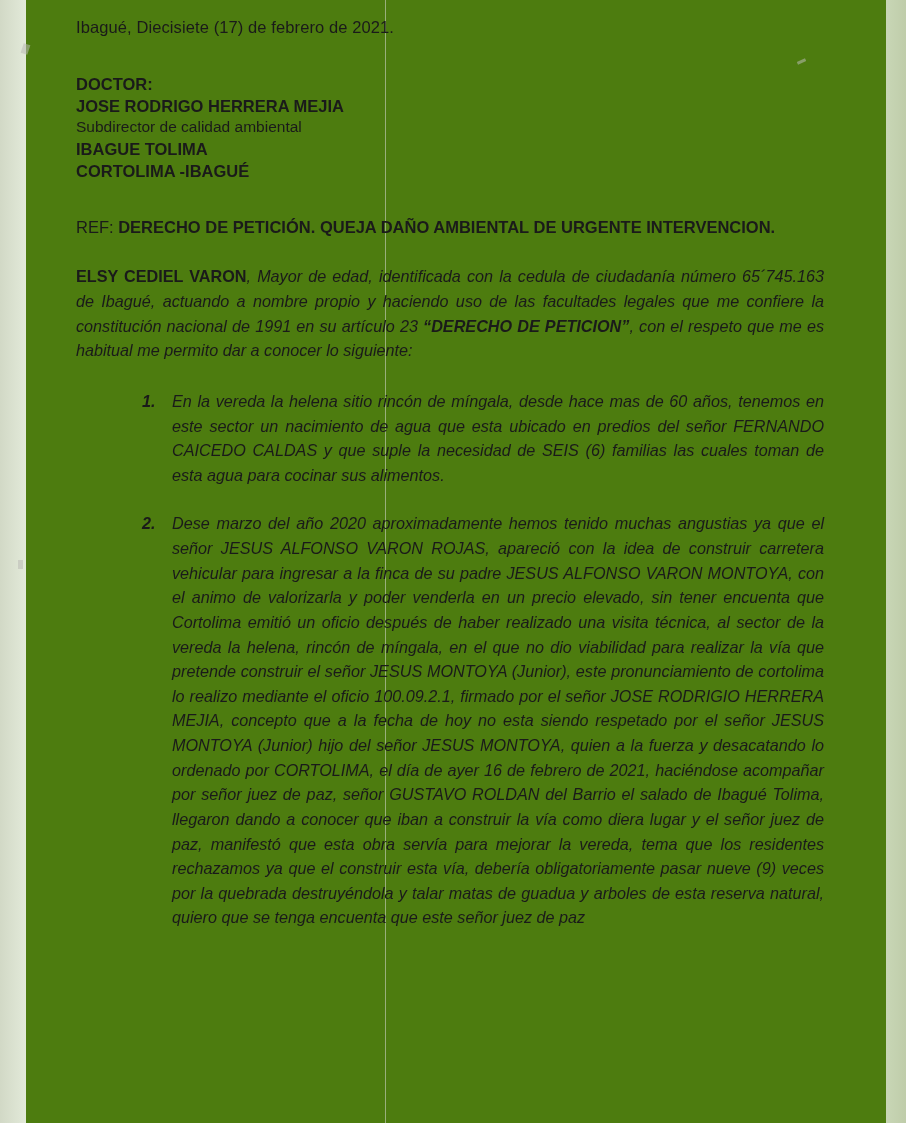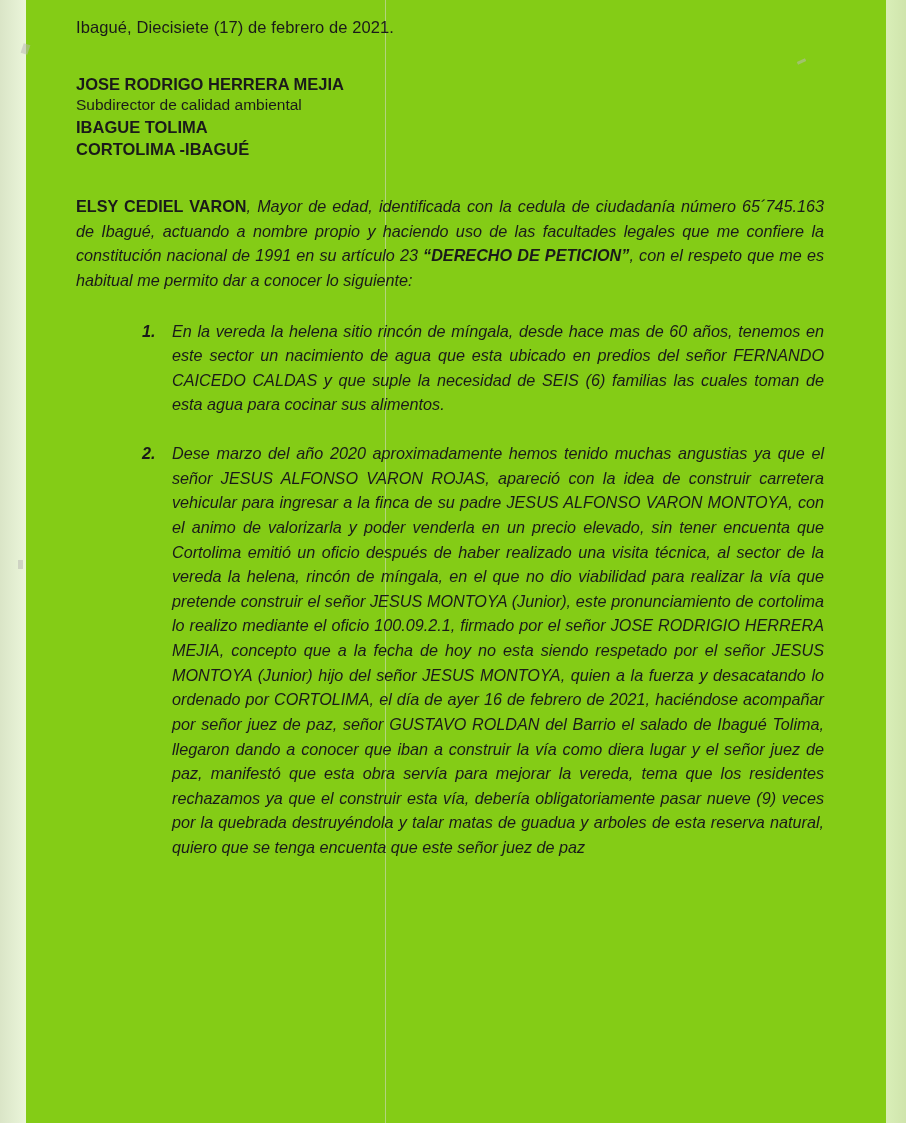--- a/index.html
+++ b/index.html
@@ -11,21 +11,21 @@
     width: 906px;
     height: 1123px;
     font-family: "Liberation Sans", sans-serif;
     color: #1a1a1a;
     position: relative;
     overflow: hidden;
   }
   .page {
     position: absolute;
     inset: 0;
-    background: #84cc16;
+    background: #4d7c0f;
   }
   
   .scan-edge-left {
     position: absolute;
     left: 0; top: 0; bottom: 0;
     width: 26px;
     background: linear-gradient(to right, #e9e9e6, #fdfdfd);
     opacity: .85;
   }
   .scan-edge-right {
@@ -126,26 +126,31 @@
   <div class="scan-fold"></div>
   <div class="speck" style="left:22px;top:44px;width:7px;height:10px;transform:rotate(18deg);"></div>
   <div class="speck" style="left:797px;top:60px;width:9px;height:3px;transform:rotate(-25deg);"></div>
   <div class="speck" style="left:18px;top:560px;width:5px;height:9px;"></div>
 
   <div class="content">
 
     <div class="date-line">Ibagué, Diecisiete (17) de febrero de 2021.</div>
 
     <div class="addr">
+      <div class="b">DOCTOR:</div>
       <div class="b">JOSE RODRIGO HERRERA MEJIA</div>
       <div class="role">Subdirector de calidad ambiental</div>
       <div class="b">IBAGUE TOLIMA</div>
       <div class="b">CORTOLIMA -IBAGUÉ</div>
     </div>
 
+    <div class="ref">
+      <span class="reflabel">REF:</span>
+      <span class="reftext">DERECHO DE PETICIÓN.  QUEJA DAÑO AMBIENTAL DE URGENTE INTERVENCION.</span>
+    </div>
 
     <div class="intro">
       <span class="name">ELSY CEDIEL VARON</span><span>, Mayor de edad, identificada con la cedula de ciudadanía número 65´745.163 de Ibagué</span><span>, actuando a nombre propio y haciendo uso de las facultades legales que me confiere la constitución nacional de 1991 en su artículo 23 </span><span class="quoted">“DERECHO DE PETICION”</span><span>, con el respeto que me es habitual me permito dar a conocer lo siguiente:</span>
     </div>
 
 
     <ol class="items">
       <li>
         <span>En la vereda la helena sitio rincón de míngala, desde hace mas de 60 años, tenemos en este sector un nacimiento de agua que esta ubicado en predios del señor FERNANDO CAICEDO CALDAS y que suple la necesidad de SEIS (6) familias las cuales toman de esta agua para cocinar sus alimentos.</span>
       </li>

